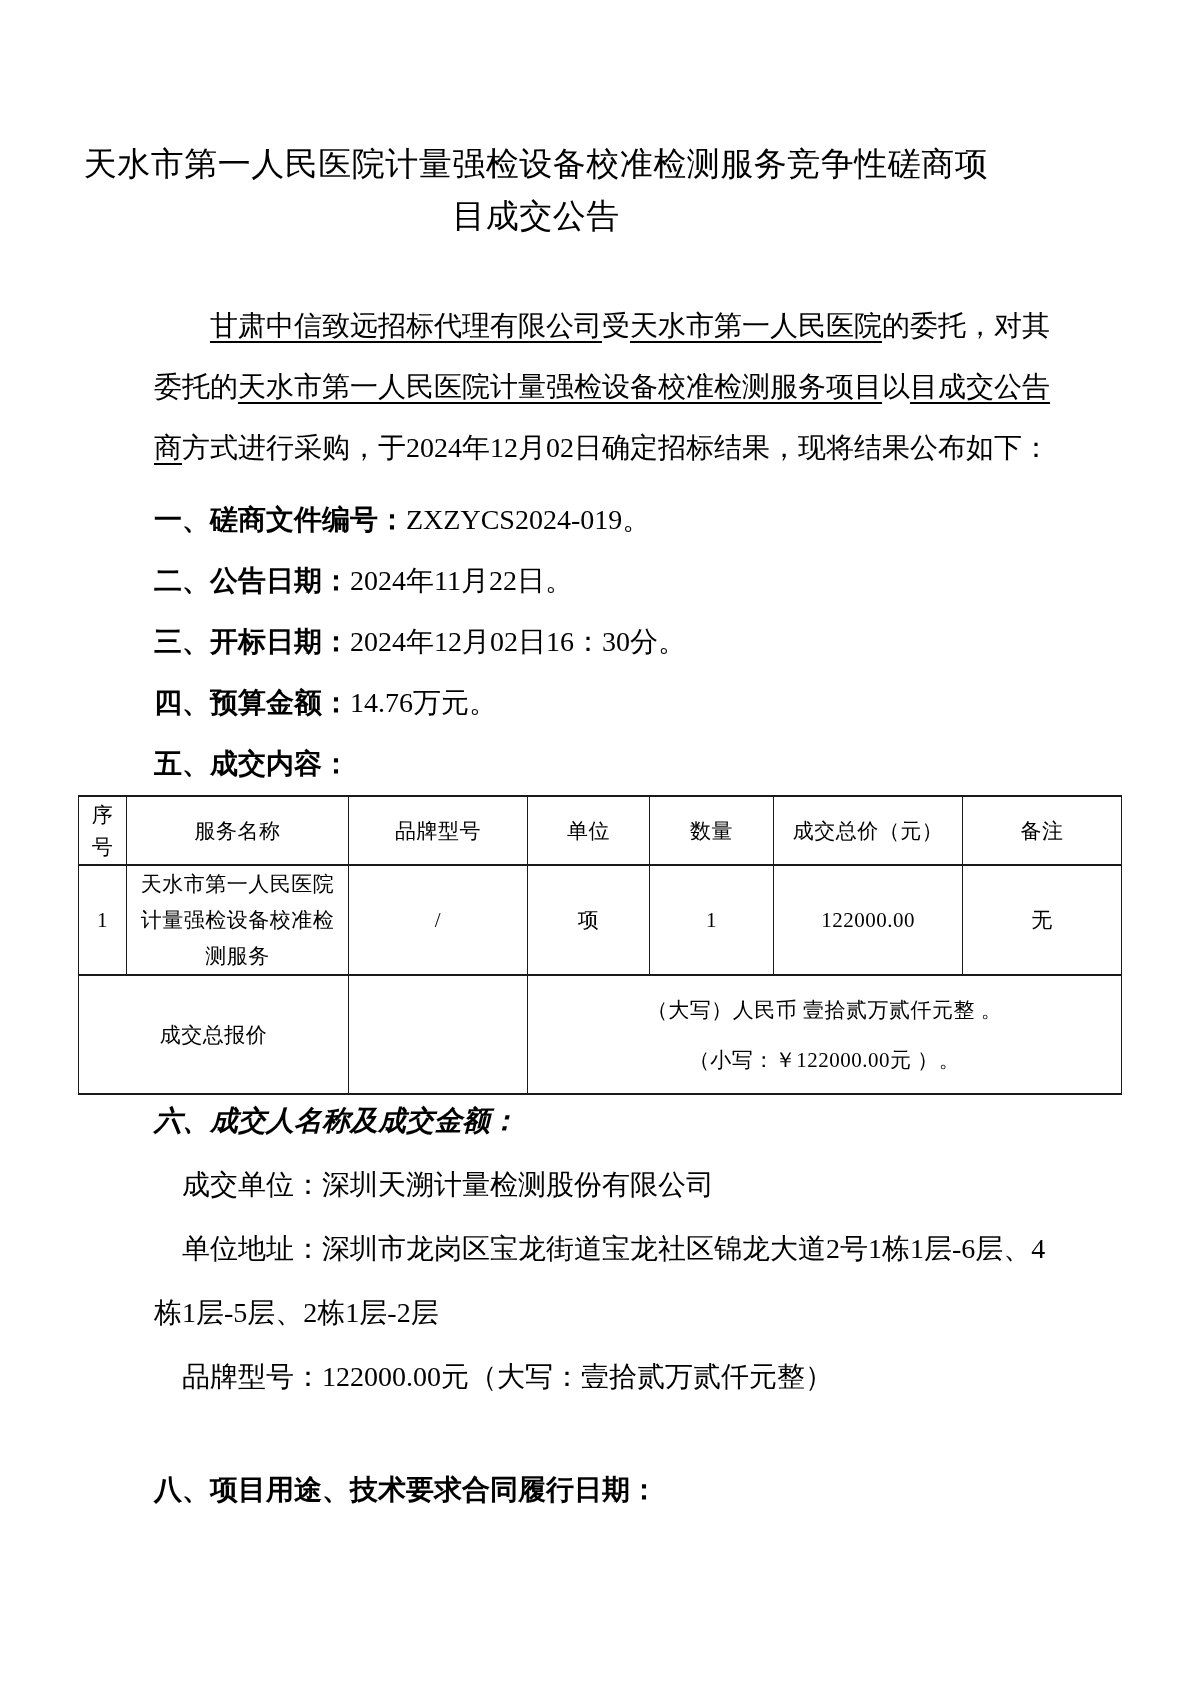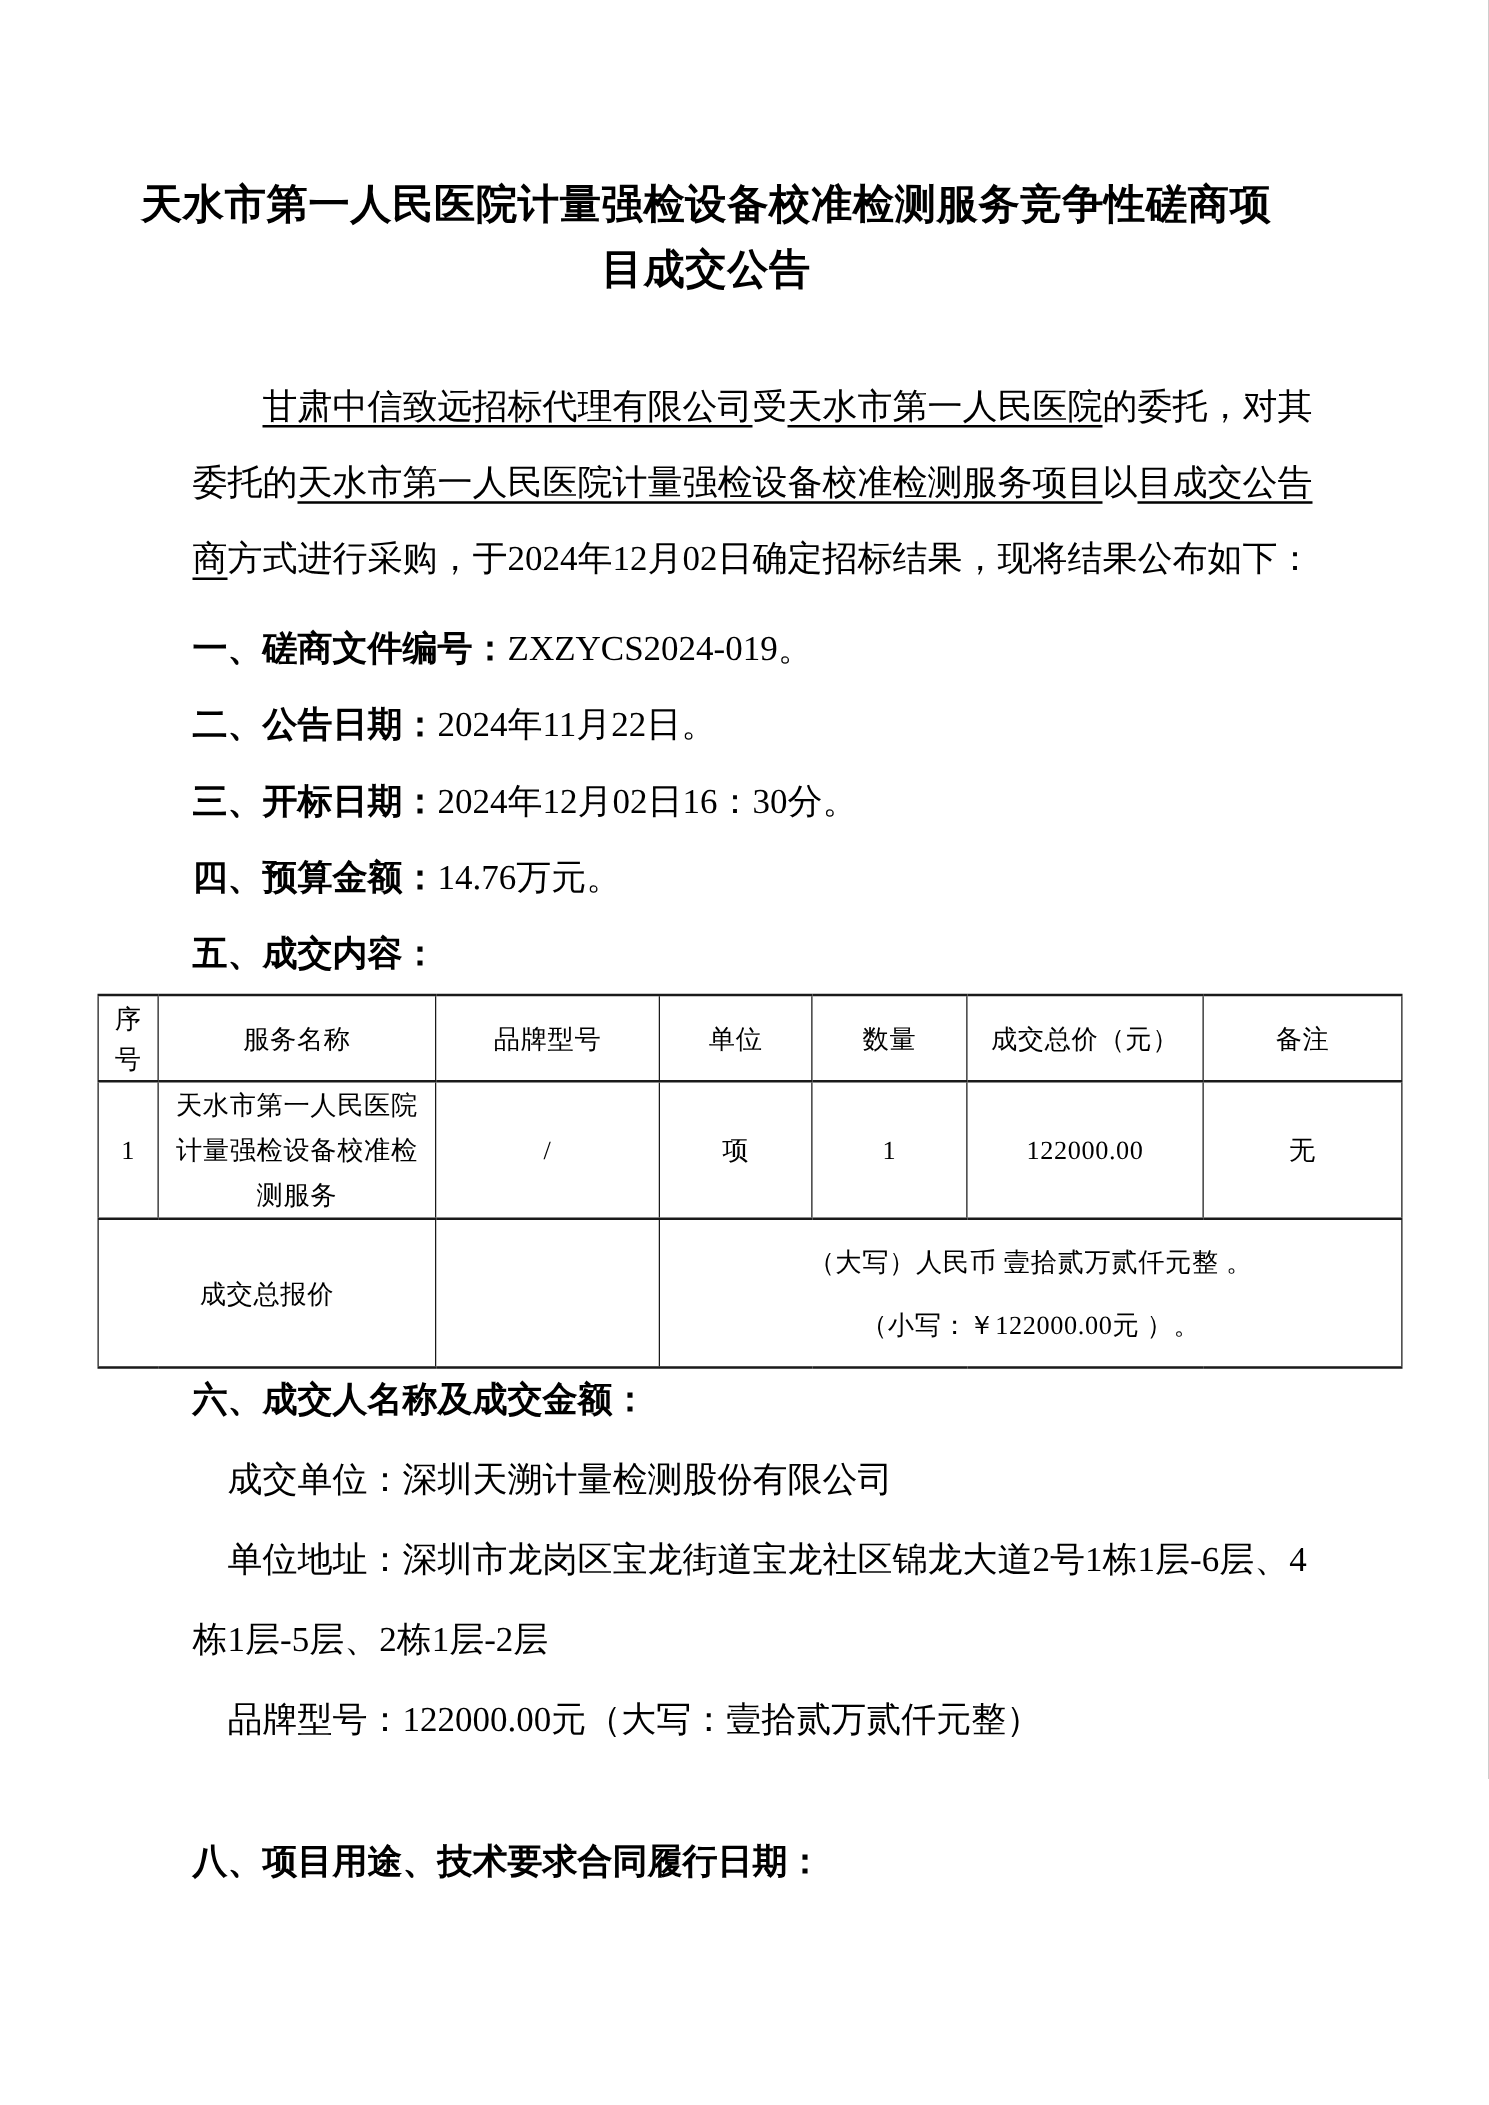--- a/index.html
+++ b/index.html
@@ -16,24 +16,23 @@
   .line { white-space: nowrap; }
 
   
   .doc-title {
     position: absolute;
     top: 138px;
     left: 0;
     width: 1072px;
     text-align: center;
     font-size: 33px;
-    font-weight: 700;
+    font-weight: 400;
     line-height: 52px;
     letter-spacing: 0.5px;
-    margin-left: 29px;
   }
 
   
   .intro {
     position: absolute;
     top: 295px;
     left: 154px;
     width: 920px;
     font-size: 28px;
     line-height: 61px;
@@ -83,21 +82,21 @@
 
   
   .award {
     position: absolute;
     top: 1089px;
     left: 154px;
     width: 960px;
     font-size: 28px;
     line-height: 64px;
   }
-  .award .heading { font-weight: 700; }
+  .award .heading { font-weight: 700; font-style: italic; }
   .award .sub { margin-left: 28px; }
   .award .cont { }
 
   .sec7 {
     position: absolute;
     top: 1403px;
     left: 154px;
     font-size: 28px;
     line-height: 61px;
   }

